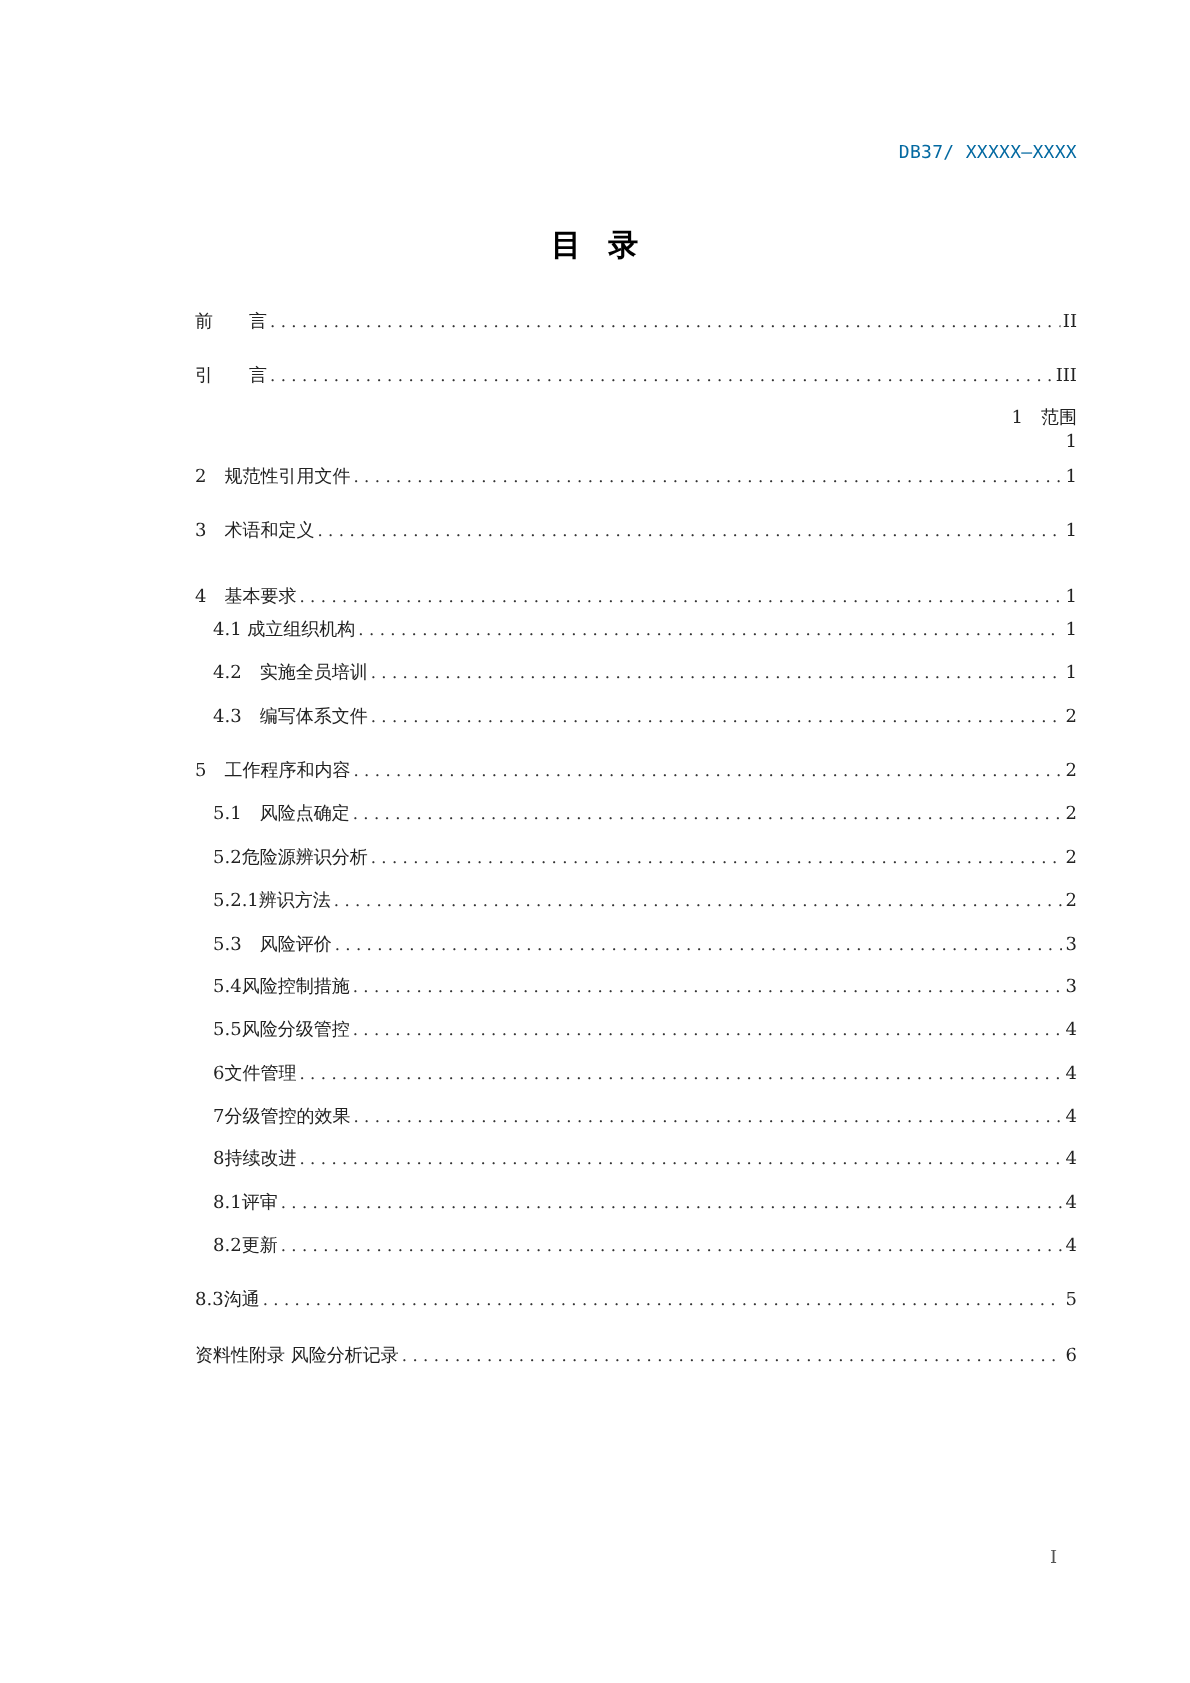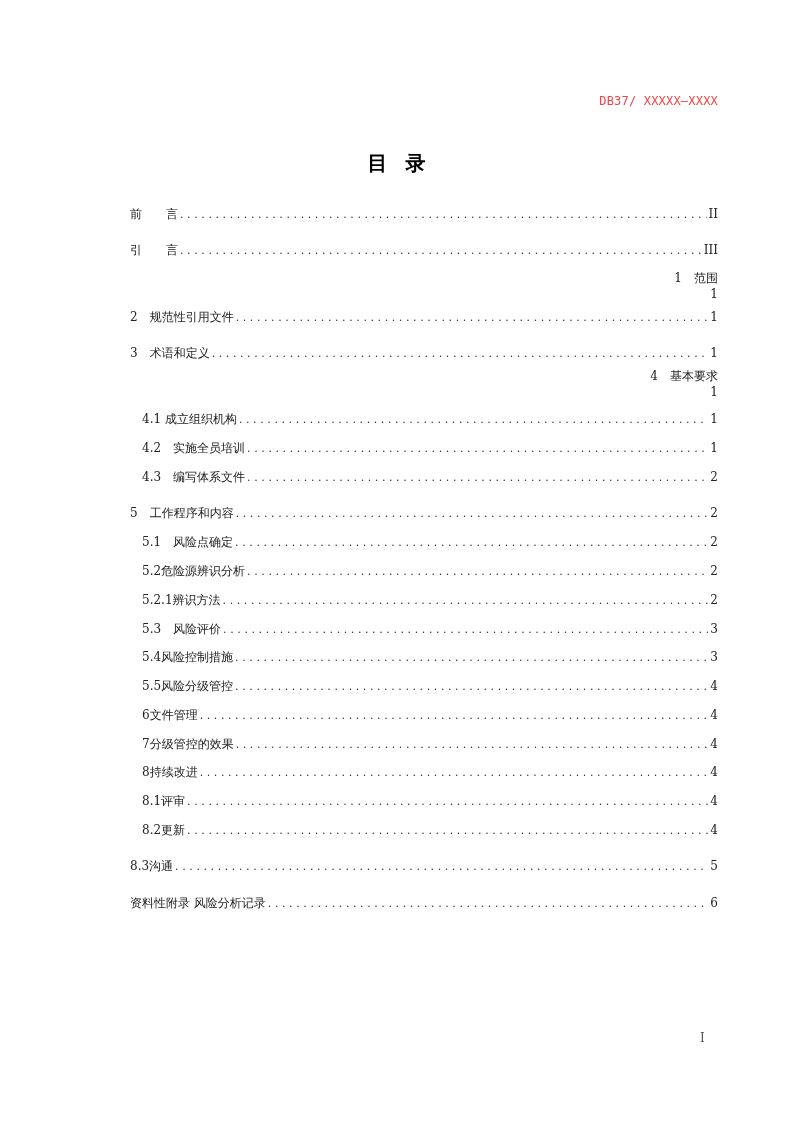--- a/index.html
+++ b/index.html
@@ -1,19 +1,19 @@
 <!DOCTYPE html>
 <html><head>
   <meta charset="utf-8">
   <style>
     html, body { margin: 0; padding: 0; background: #ffffff; }
     body { width: 793px; height: 1122px; position: relative; overflow: hidden;
            font-family: "DejaVu Serif", "Liberation Serif", serif; color: #222; }
     .header-code { position: absolute; top: 94px; right: 75px; font-family: "DejaVu Sans Mono", "Liberation Mono", monospace;
-                   font-size: 12px; color: #ef4444; letter-spacing: 0.2px; }
+                   font-size: 12px; color: #0369a1; letter-spacing: 0.2px; }
     .title { position: absolute; top: 150px; left: 0; width: 793px; text-align: center;
              font-family: "DejaVu Sans", "Liberation Sans", sans-serif; font-weight: bold; font-size: 20px; color: #000;
              letter-spacing: 0; }
     .title .gap { display: inline-block; width: 18px; }
     .toc { position: absolute; left: 0; top: 0; width: 793px; }
     .row { position: absolute; left: 96px; width: 622px; height: 18px; display: flex; align-items: flex-end;
            font-size: 12px; line-height: 16px; color: #222; }
     .row.l2 { left: 108px; width: 610px; }
     .row .label { white-space: pre; flex: 0 0 auto; margin-left: 34px; }
     .row .leader { flex: 1 1 auto; overflow: hidden; white-space: nowrap; margin: 0 2px;
@@ -49,21 +49,21 @@
     <div class="row" style="top: 307px;">
       <span class="label">2　规范性引用文件</span>
       <span class="leader">........................................................................................................................................................................................................</span>
       <span class="page">1</span>
     </div>
     <div class="row" style="top: 343px;">
       <span class="label">3　术语和定义</span>
       <span class="leader">........................................................................................................................................................................................................</span>
       <span class="page">1</span>
     </div>
-    <div class="row" style="top: 368px; flex-direction: column;">
+    <div class="row" style="top: 387px;">
       <span class="label">4　基本要求</span>
       <span class="leader">........................................................................................................................................................................................................</span>
       <span class="page">1</span>
     </div>
     <div class="row l2" style="top: 409px;">
       <span class="label">4.1 成立组织机构</span>
       <span class="leader">........................................................................................................................................................................................................</span>
       <span class="page">1</span>
     </div>
     <div class="row l2" style="top: 438px;">

